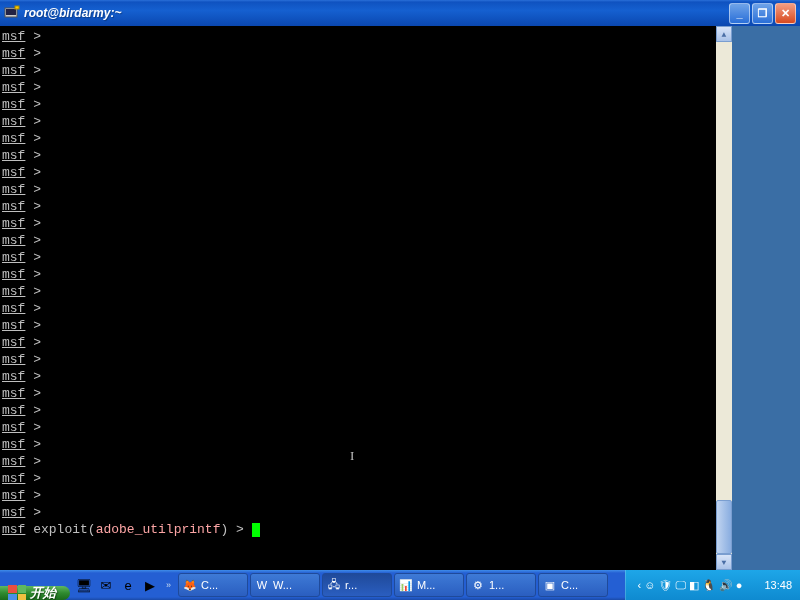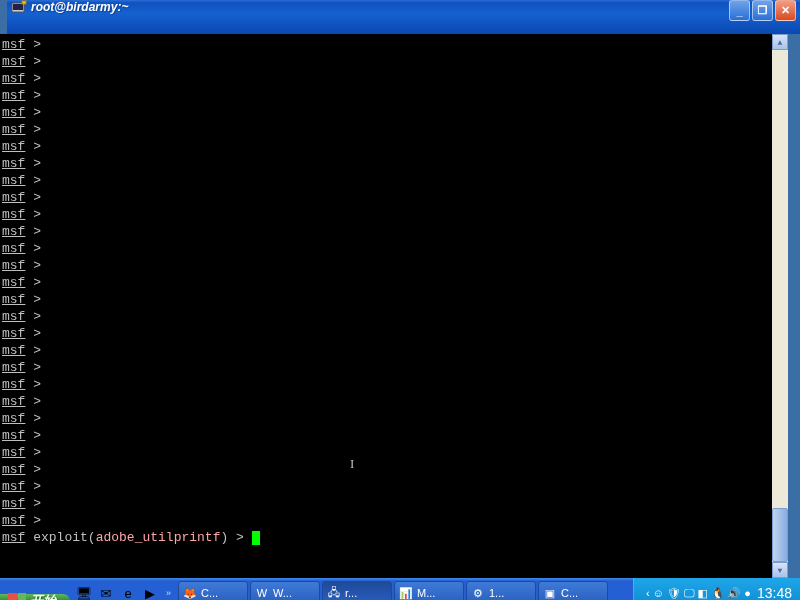--- a/index.html
+++ b/index.html
@@ -4,47 +4,47 @@
 <style>
 * { margin: 0; padding: 0; box-sizing: border-box; }
 body {
   width: 800px;
   height: 600px;
   overflow: hidden;
   font-family: "Tahoma", sans-serif;
   background: #3a6ea5;
 }
 .titlebar {
-  height: 34px;
+  height: 26px;
   background: linear-gradient(to bottom, #2a6fd8 0%, #0f52c0 8%, #1560d0 40%, #0a47b0 100%);
   display: flex;
+  align-items: center;
   padding: 0 4px;
   color: #fff;
   font-size: 12px;
   font-weight: bold;
   font-style: italic;
-  margin-left: 7px;
 }
 .titlebar .app-icon {
   width: 16px; height: 16px; margin-right: 4px;
   display: flex; align-items: center; justify-content: center;
 }
 .titlebar .title-text { flex: 1; text-shadow: 1px 1px 1px rgba(0,0,0,.3); }
 .win-btns { display: flex; gap: 2px; }
 .win-btn {
   width: 21px; height: 21px; border-radius: 3px;
   display: flex; align-items: center; justify-content: center;
   font-family: Arial, sans-serif; font-weight: bold; font-size: 11px;
   color: #fff; border: 1px solid rgba(255,255,255,.5);
   font-style: normal;
 }
 .win-btn.min, .win-btn.max { background: linear-gradient(to bottom,#6fa3e8,#2a6fd8); }
 .win-btn.close { background: linear-gradient(to bottom,#f29d83,#d84a1f); }
 .terminal {
-  width: 788px;
+  width: 732px;
   height: 544px;
   background: #000;
   color: #bfbfbf;
   font-family: "Courier New", monospace;
   font-size: 13px;
   line-height: 17px;
   position: relative;
   padding: 2px 0 0 2px;
   overflow: hidden;
 }
@@ -115,21 +115,21 @@
   overflow:hidden;white-space:nowrap;
 }
 .task-item.active{background:linear-gradient(to bottom,#1f4a9a,#2a5ec0)}
 .task-item .ti-icon{width:14px;height:14px;flex-shrink:0;display:flex;align-items:center;justify-content:center;font-size:11px}
 .tray{
   display:flex;align-items:center;gap:3px;padding:0 8px 0 12px;
   background:linear-gradient(to bottom,#1ea6e8 0%,#0f8ad0 100%);
   color:#fff;font-size:11px;
   border-left:1px solid rgba(255,255,255,.2);
 }
-.clock{font-size:14px;margin-left:3px}
+.clock{font-size:11px;margin-left:19px}
 </style>
 </head>
 <body>
 
 <div class="titlebar">
   <span class="app-icon">
     <svg width="16" height="16" viewBox="0 0 16 16">
         <rect x="1" y="3" width="12" height="9" fill="#ccc" stroke="#555"></rect>
         <rect x="2" y="4" width="10" height="6" fill="#224"></rect>
         <rect x="11" y="1" width="4" height="3" fill="#fc0" stroke="#a80"></rect>

